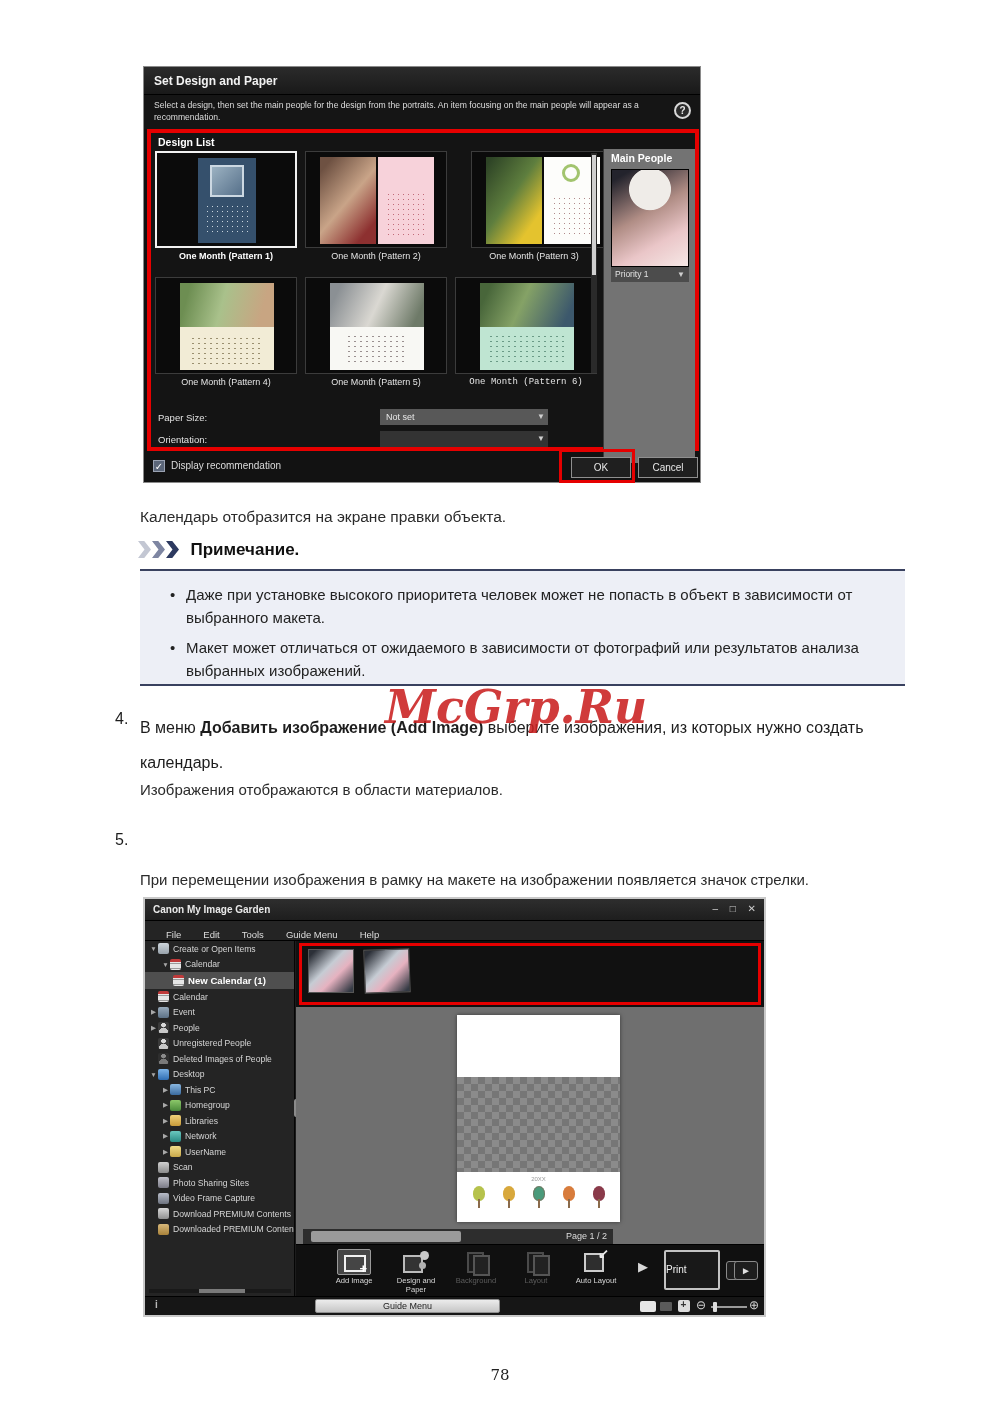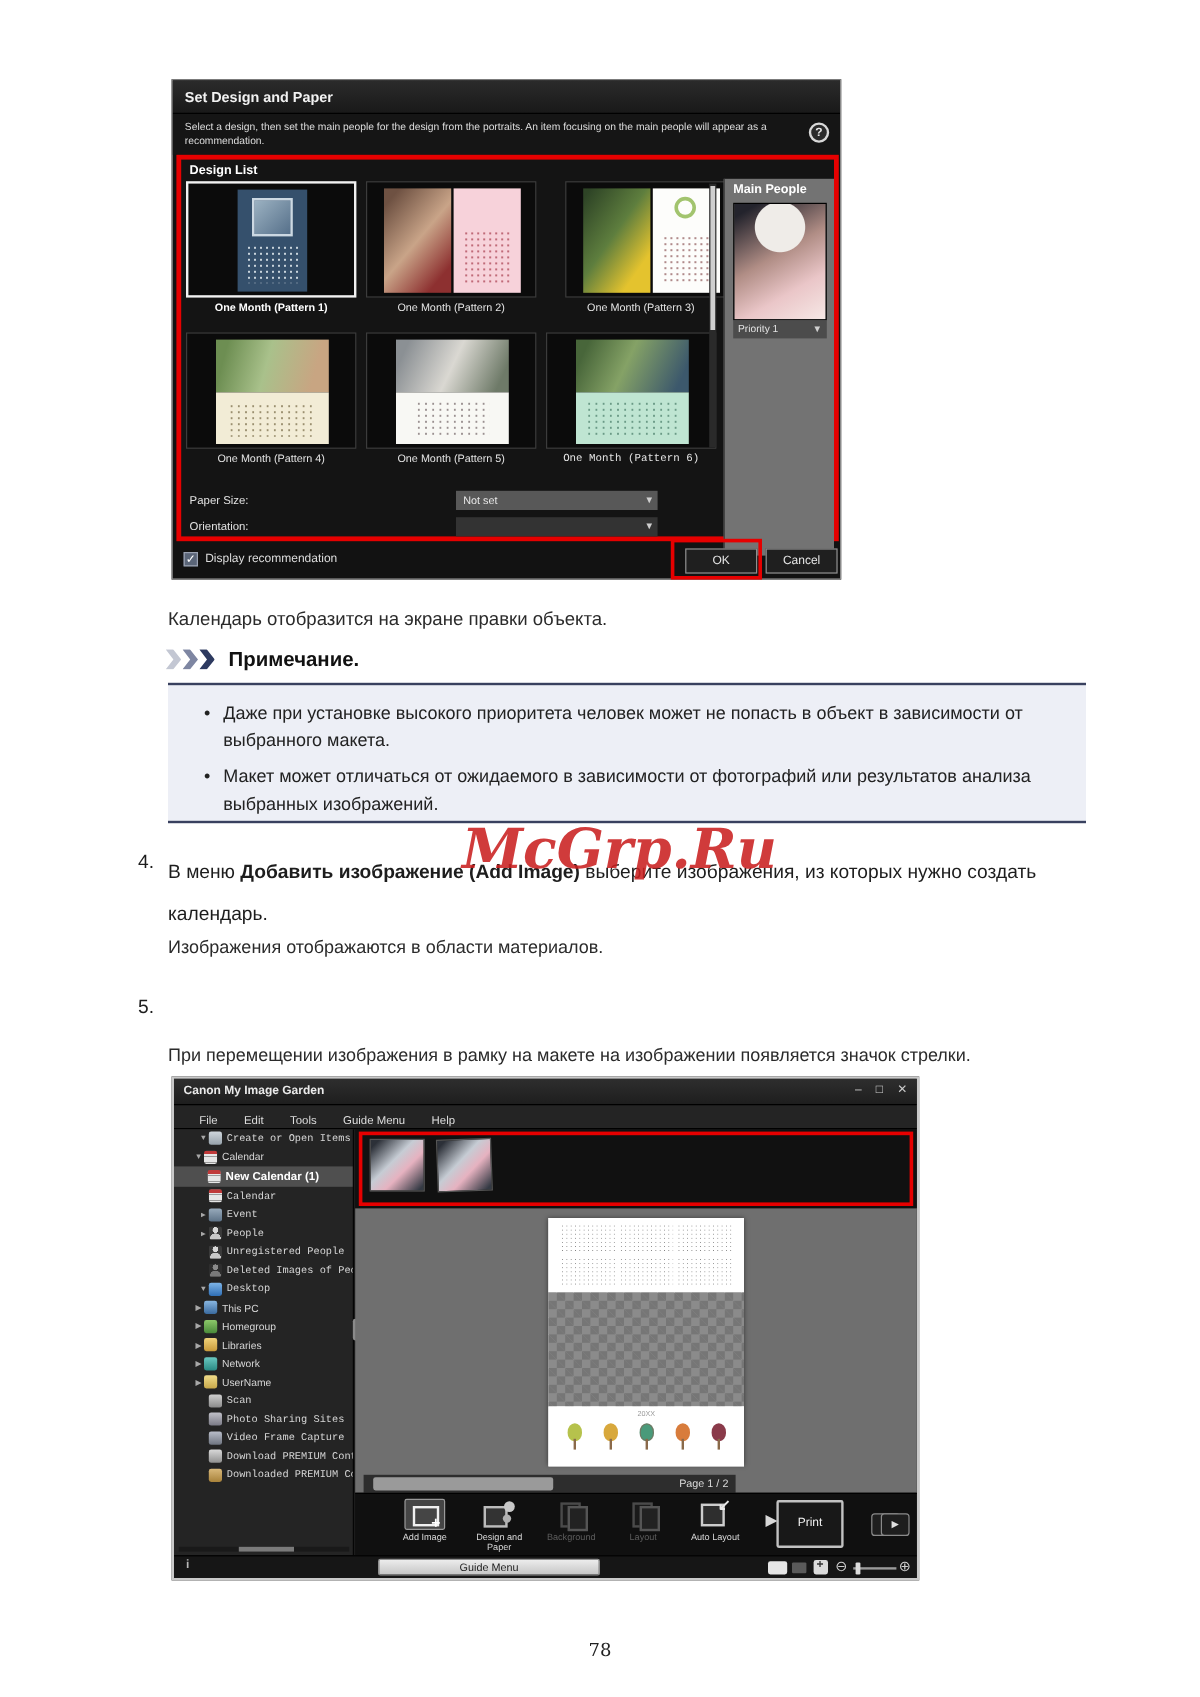--- a/index.html
+++ b/index.html
@@ -143,21 +143,21 @@
   .win-ctrls span { display:inline-block; margin-left:9px; color:#cccccc; font-size:10px; font-weight:normal; }
   .app-menu { height:20px; background:#242424; border-bottom:1px solid #000;
     display:flex; align-items:flex-end; padding-left:21px; }
   .menu-item { color:#dddddd; font-size:9.5px; margin-right:22px; }
 
   .sidebar { position:absolute; left:0; top:42px; width:150px; height:355px;
     background:#242424; border-right:1px solid #050505; overflow:hidden; }
   .sb-row { position:relative; display:flex; align-items:center; height:15.5px;
     color:#d6d6d6; font-size:8.6px; white-space:nowrap; }
   .sb-row .arr { width:9px; text-align:center; color:#a8a8a8; font-size:6.5px; flex:none; }
-  .sb-ind0 { padding-left:20px;font-family:Liberation Mono, monospace; } .sb-ind1 { padding-left:16px; } .sb-ind2 { padding-left:28px; }
+  .sb-ind0 { padding-left:4px; } .sb-ind1 { padding-left:16px; } .sb-ind2 { padding-left:28px; }
   .sb-ico { flex:none; width:11px; height:11px; margin-right:4px; border-radius:2px; }
   .sb-row.sel { background:#4f4f4f; color:#ffffff; font-weight:bold; font-size:9.6px; height:17px; }
   .ico-create { background:linear-gradient(#cfd6dc,#97a2ab); }
   .ico-cal { background:#e6e6e6; background-image:linear-gradient(#c03a3a 0 3px, rgba(0,0,0,0) 3px),
     repeating-linear-gradient(rgba(0,0,0,0) 0 4px, #9a9a9a 4px 5px); }
   .ico-event { background:linear-gradient(#98aabb,#5d7287); }
   .ico-person { background:radial-gradient(circle at 50% 28%, #d8d8d8 24%, rgba(0,0,0,0) 26%),
     radial-gradient(circle at 50% 95%, #c8c8c8 38%, rgba(0,0,0,0) 40%), #3a3a3a; }
   .ico-person-dim { background:radial-gradient(circle at 50% 28%, #8a8a8a 24%, rgba(0,0,0,0) 26%),
     radial-gradient(circle at 50% 95%, #7a7a7a 38%, rgba(0,0,0,0) 40%), #2e2e2e; }
@@ -232,23 +232,23 @@
   .tb-item.disabled .tb-ico::after { border-color:#555; background:#222; }
   .tb1 .tb-ico::before { content:""; position:absolute; left:4px; top:6px; width:16px; height:14px;
     border:2px solid #bbb; background:#333; }
   .tb1 .tb-ico::after { content:""; position:absolute; right:4px; top:2px; width:9px; height:9px;
     border-radius:50%; background:#c8c8c8; box-shadow:-2px 10px 0 -1px #b0b0b0; }
   .tb4 .tb-ico::before { content:""; position:absolute; left:5px; top:4px; width:16px; height:15px;
     border:2px solid #ccc; background:#2e2e2e; }
   .tb4 .tb-ico::after { content:"↙"; position:absolute; right:4px; top:-3px; color:#e8e8e8;
     font-size:13px; font-weight:bold; }
   .tb-arrow { position:absolute; left:342px; top:14px; color:#d8d8d8; font-size:13px; }
-  .print-btn { position:absolute; left:351px; top:5px; width:56px; height:40px; background:#181818;
+  .print-btn { position:absolute; left:368px; top:5px; width:56px; height:40px; background:#181818;
     border:2px solid #c2c2c2; border-radius:2px; color:#efefef; font-size:10px;
-    text-align:center; line-height:36px; }
+    line-height:36px; }
   .nav-btn { position:absolute; top:16px; width:24px; height:19px; border:1px solid #8a8a8a;
     border-radius:3px; text-align:center; line-height:17px; font-size:10px; background:#1e1e1e; }
   .nav-back { left:430px; color:#5a5a5a; } .nav-fwd { left:438px; left:438px; }
   .nav-fwd { left:438px; color:#e0e0e0; }
 
   .statusbar { position:absolute; left:0; top:397px; width:619px; height:19px; background:#161616;
     border-top:1px solid #000; }
   .info-i { position:absolute; left:10px; top:2px; color:#b8b8b8; font-size:10px; font-weight:bold; }
   .guide-btn { position:absolute; left:170px; top:2px; width:185px; height:14px;
     background:linear-gradient(#ececec,#c6c6c6); border:1px solid #8f8f8f; border-radius:2px;

